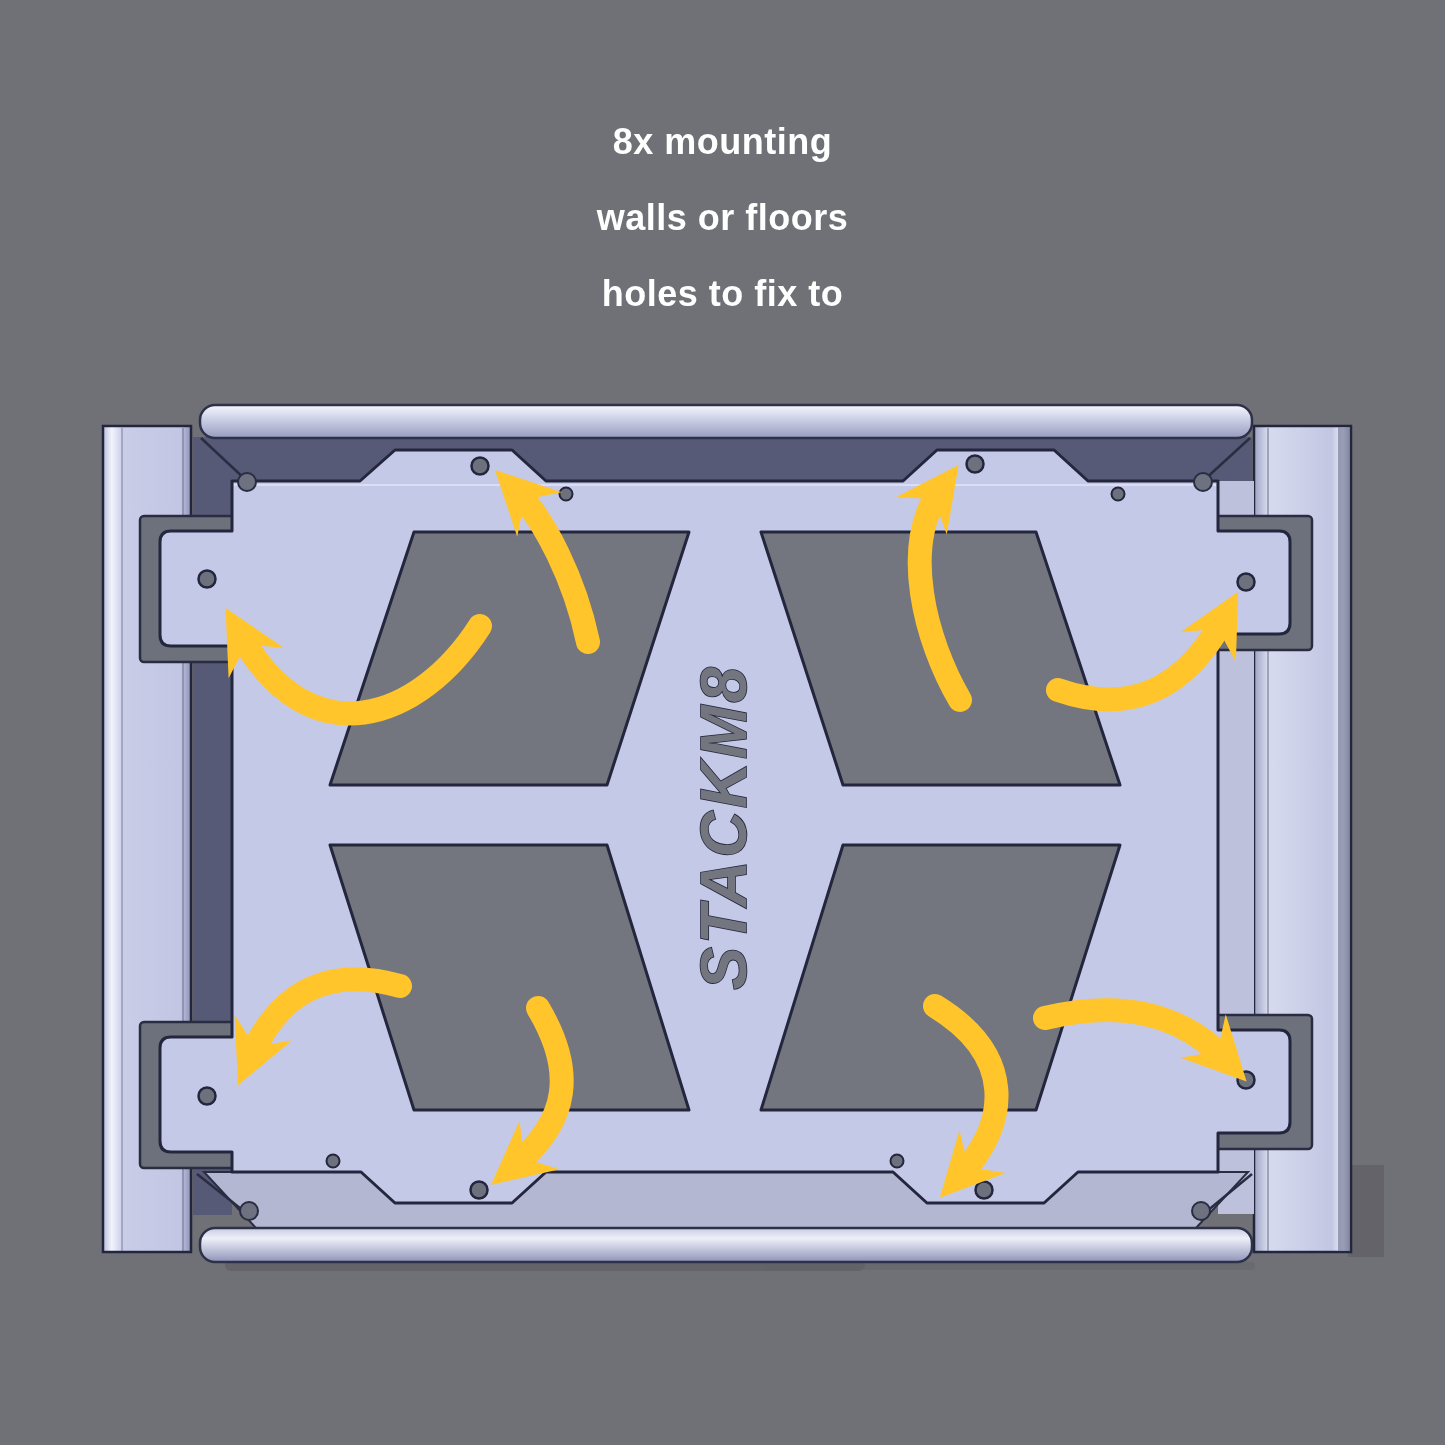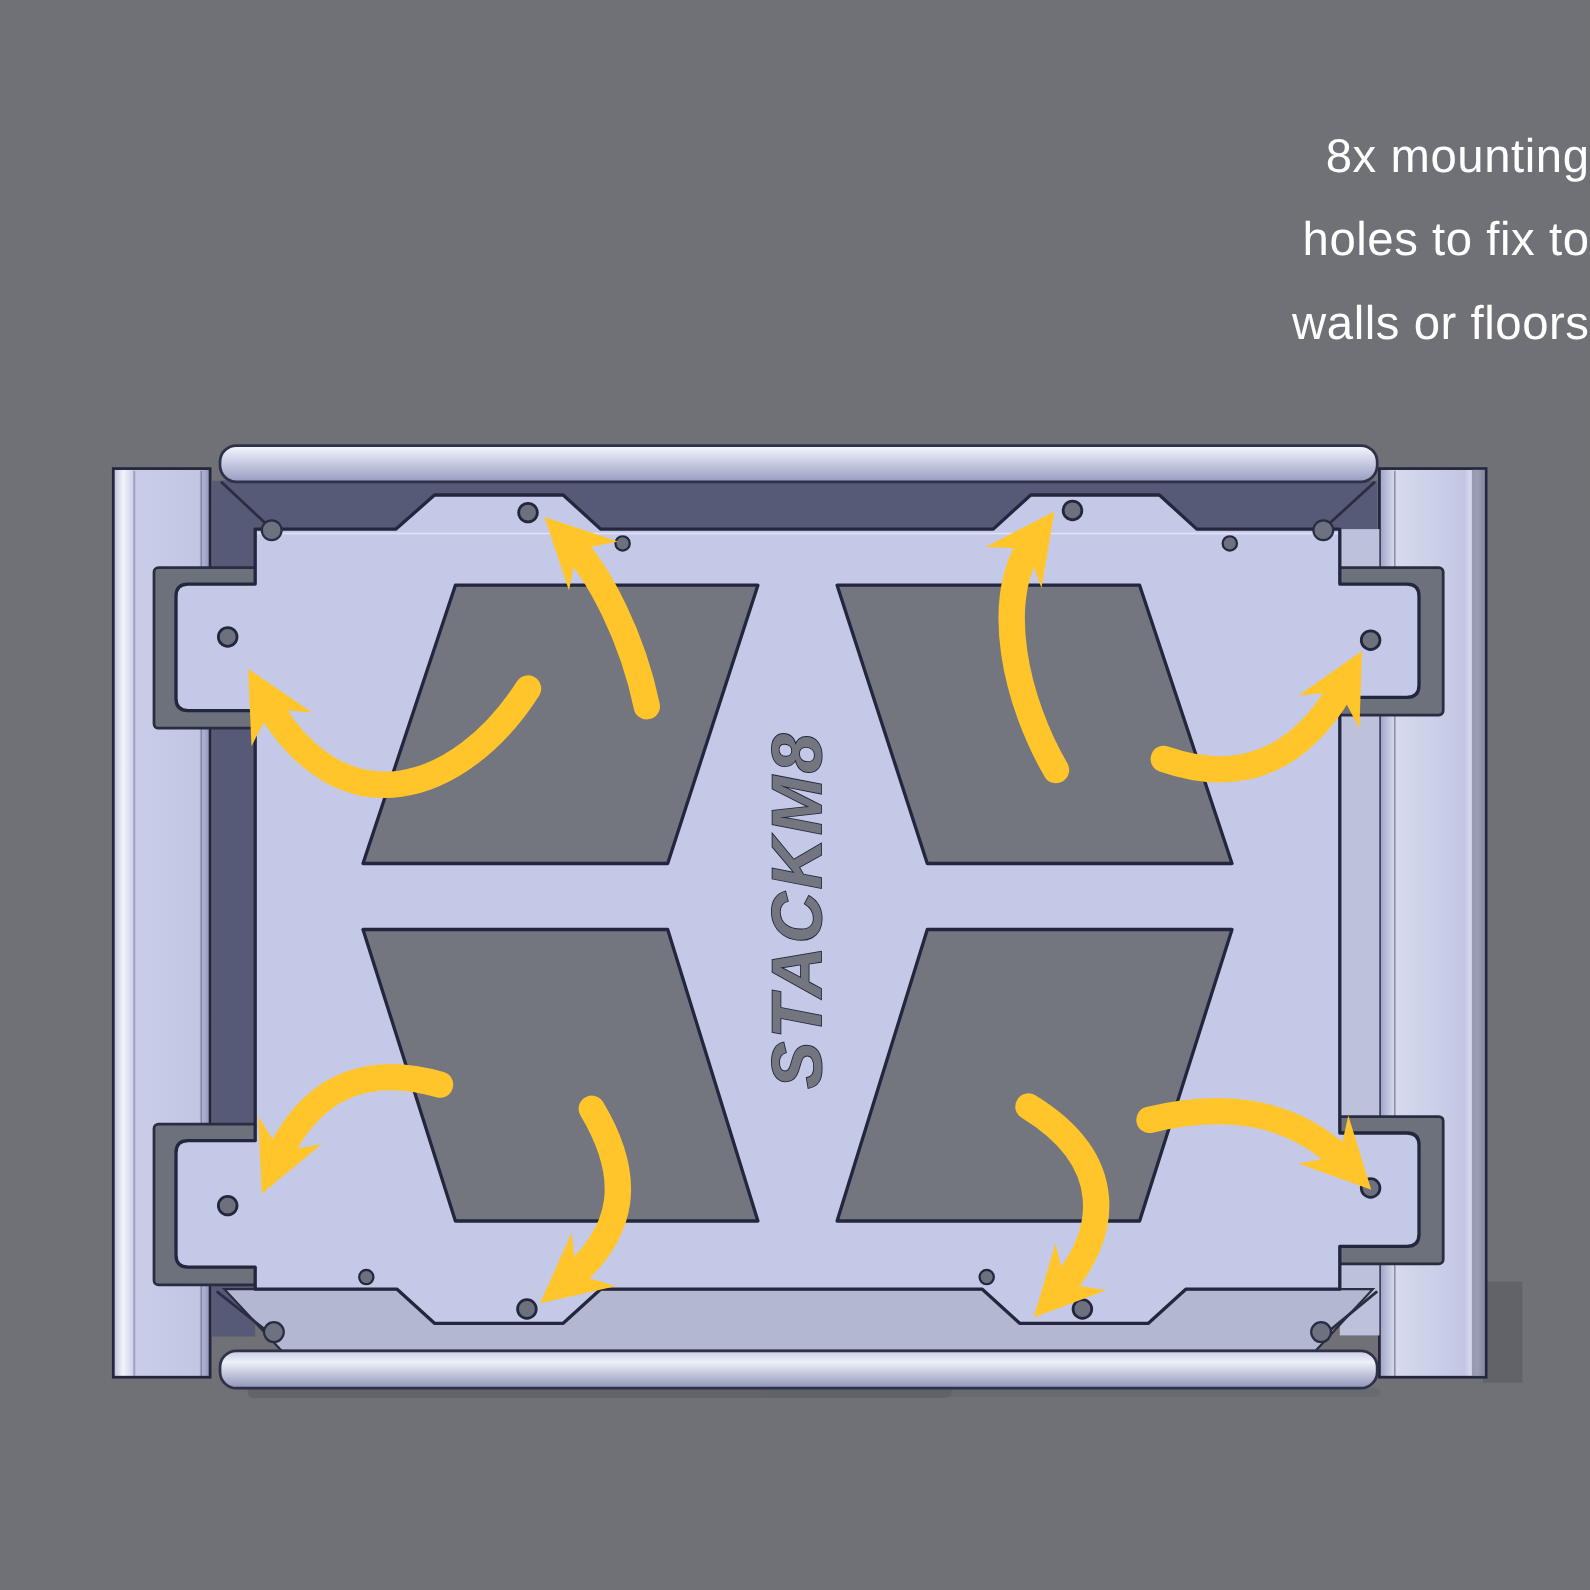--- a/index.html
+++ b/index.html
@@ -1,20 +1,20 @@
 <!DOCTYPE html>
 <html><head>
 <meta charset="utf-8">
 <style>
   html,body{margin:0;padding:0;background:#707176;}
   .canvas{position:relative;width:1445px;height:1445px;overflow:hidden;
           font-family:"Liberation Sans",sans-serif;}
   .bg-svg{position:absolute;left:0;top:0;}
-  .title{position:absolute;top:104px;left:0;right:0;text-align:right;
-         font-weight:400;font-size:43px;line-height:76px;color:#ffffff;
+  .title{position:absolute;top:104px;left:0;right:0;text-align:center;
+         font-weight:700;font-size:36px;line-height:76px;color:#ffffff;
          letter-spacing:0.5px;}
   .title div{white-space:nowrap;}
 </style>
 </head>
 <body>
 
 <div class="canvas">
 
   <svg class="bg-svg" width="1445" height="1445" viewBox="0 0 1445 1445">
     <defs>
@@ -149,17 +149,17 @@
       <path d="M 1058 690 C 1130 715 1185 690 1224 618" marker-end="url(#arrowhead)"></path>
       <path d="M 400 986 C 330 966 280 990 250 1058" marker-end="url(#arrowhead)"></path>
       <path d="M 1045 1018 C 1120 1000 1180 1012 1226 1060" marker-end="url(#arrowhead)"></path>
       <path d="M 538 1008 C 575 1070 570 1120 514 1166" marker-end="url(#arrowhead)"></path>
       <path d="M 935 1006 C 1015 1055 1010 1122 960 1176" marker-end="url(#arrowhead)"></path>
     </g>
   </svg>
 
   <div class="title">
     <div>8x mounting</div>
+    <div>walls or floors</div>
     <div>holes to fix to</div>
-    <div>walls or floors</div>
   </div>
 
 </div>
 
 </body></html>

